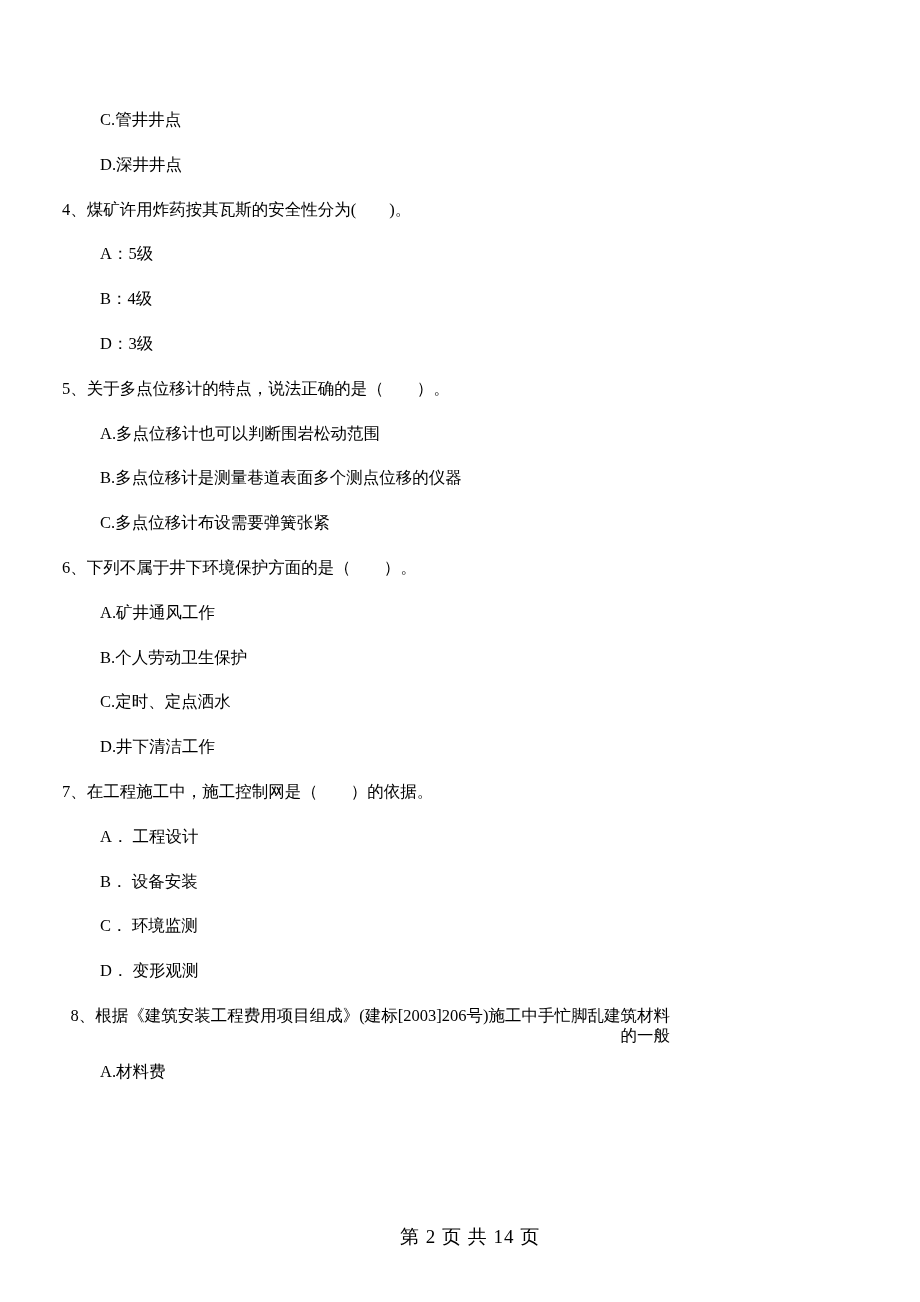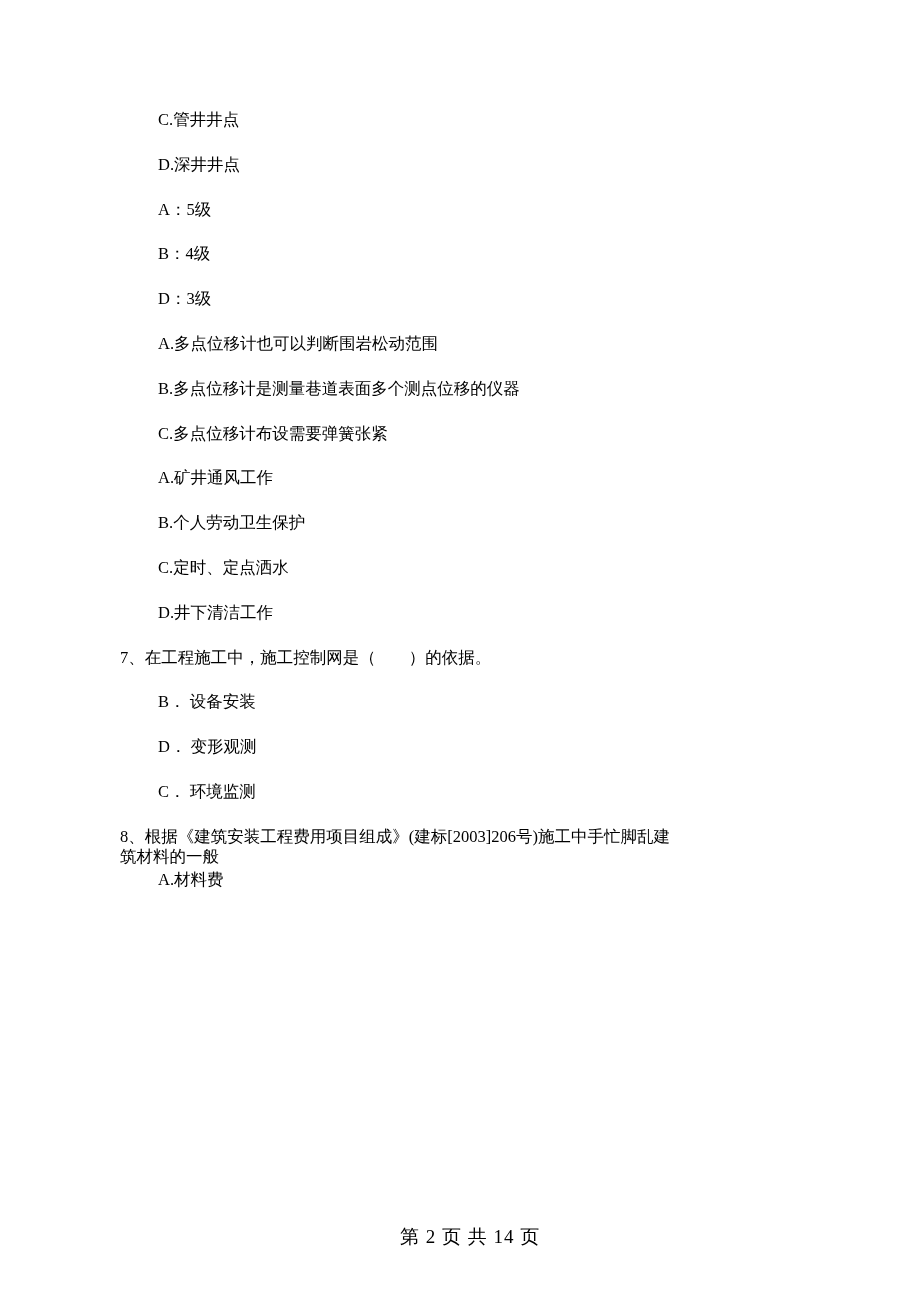--- a/index.html
+++ b/index.html
@@ -7,21 +7,21 @@
     padding: 0;
     width: 920px;
     background: #ffffff;
     font-family: "SimSun", "宋体", serif;
     color: #000000;
   }
   .page {
     width: 800px;
     min-height: 1302px;
     box-sizing: border-box;
-    padding: 110px 130px 0 120px;
+    padding: 110px 130px 0 62px;
     position: relative;
   }
   .line {
     font-size: 16.5px;
     line-height: 1.2;
     margin-bottom: 25px;
   }
   .question {
     margin-left: 0;
   }
@@ -39,35 +39,39 @@
   }
 </style>
 </head>
 <body>
 
 <div class="page">
 
   <div class="line option">C.管井井点</div>
   <div class="line option">D.深井井点</div>
 
+  <div class="line question">4、煤矿许用炸药按其瓦斯的安全性分为(　　)。</div>
   <div class="line option">A：5级</div>
   <div class="line option">B：4级</div>
   <div class="line option">D：3级</div>
 
+  <div class="line question">5、关于多点位移计的特点，说法正确的是（　　）。</div>
   <div class="line option">A.多点位移计也可以判断围岩松动范围</div>
   <div class="line option">B.多点位移计是测量巷道表面多个测点位移的仪器</div>
   <div class="line option">C.多点位移计布设需要弹簧张紧</div>
 
+  <div class="line question">6、下列不属于井下环境保护方面的是（　　）。</div>
   <div class="line option">A.矿井通风工作</div>
   <div class="line option">B.个人劳动卫生保护</div>
   <div class="line option">C.定时、定点洒水</div>
   <div class="line option">D.井下清洁工作</div>
 
   <div class="line question">7、在工程施工中，施工控制网是（　　）的依据。</div>
+  <div class="line option">A． 工程设计</div>
   <div class="line option">B． 设备安装</div>
+  <div class="line option">C． 环境监测</div>
   <div class="line option">D． 变形观测</div>
-  <div class="line option">C． 环境监测</div>
 
-  <div class="line question" style="margin-bottom:4px;">8、根据《建筑安装工程费用项目组成》(建标[2003]206号)施工中手忙脚乱建筑材料的一般</div>
+  <div class="line question" style="margin-bottom:16px;text-align:right;">8、根据《建筑安装工程费用项目组成》(建标[2003]206号)施工中手忙脚乱建筑材料的一般</div>
   <div class="line option">A.材料费</div>
 
   <div class="footer">第 2 页 共 14 页</div>
 </div>
 
 </body></html>

